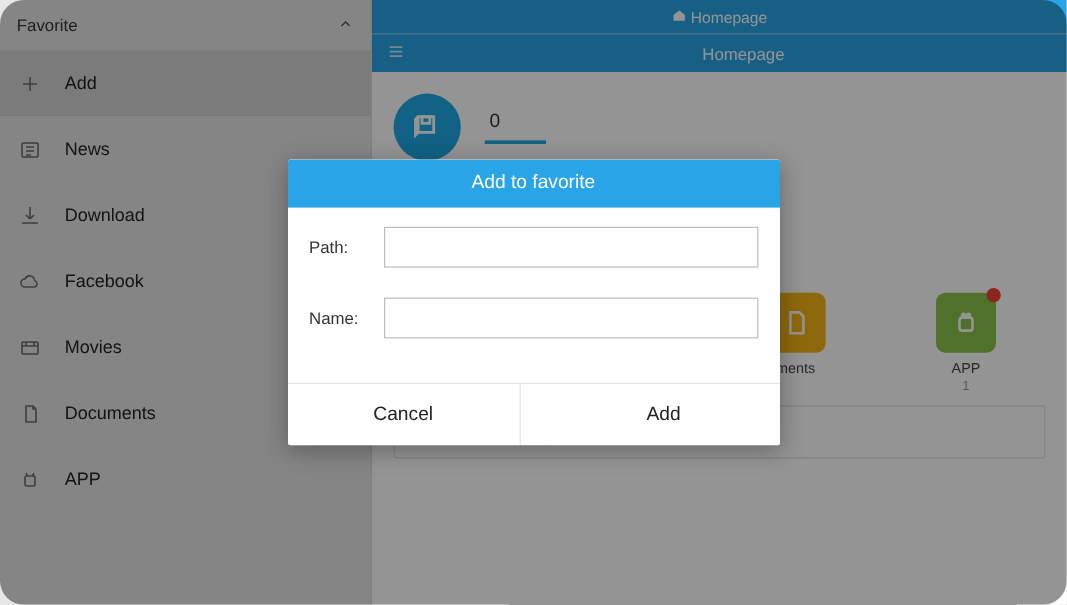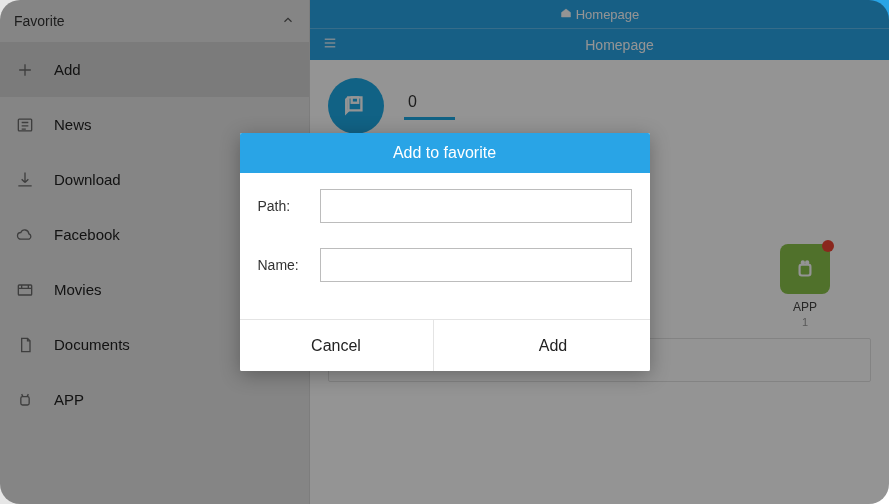--- a/index.html
+++ b/index.html
@@ -229,20 +229,28 @@
               <path d="M5 4h12v12H5z"></path>
               <path d="M5 4l-2 2v12l2-2"></path>
               <rect x="8" y="4" width="6" height="5"></rect>
             </svg>
         </div>
         <div class="analysis-num">0</div>
       </div>
       <div class="analysis-title">Try your First Analysis</div>
 
       <div class="category-row">
+        <div class="cat">
+          <div class="cicon docs">
+            <svg width="26" height="26" viewBox="0 0 24 24" fill="none" stroke="#fff" stroke-width="2">
+                <path d="M8 4h7l3 3v13H8z"></path>
+              </svg>
+          </div>
+          <div>ments</div>
+        </div>
         <div class="cat">
           <div class="cicon app">
             <svg width="26" height="26" viewBox="0 0 24 24" fill="none" stroke="#fff" stroke-width="2">
                 <rect x="7" y="8" width="10" height="10" rx="2"></rect>
                 <circle cx="10" cy="6" r="1" fill="#fff"></circle>
                 <circle cx="14" cy="6" r="1" fill="#fff"></circle>
               </svg>
             <span class="dot"></span>
           </div>
           <div>APP</div>

